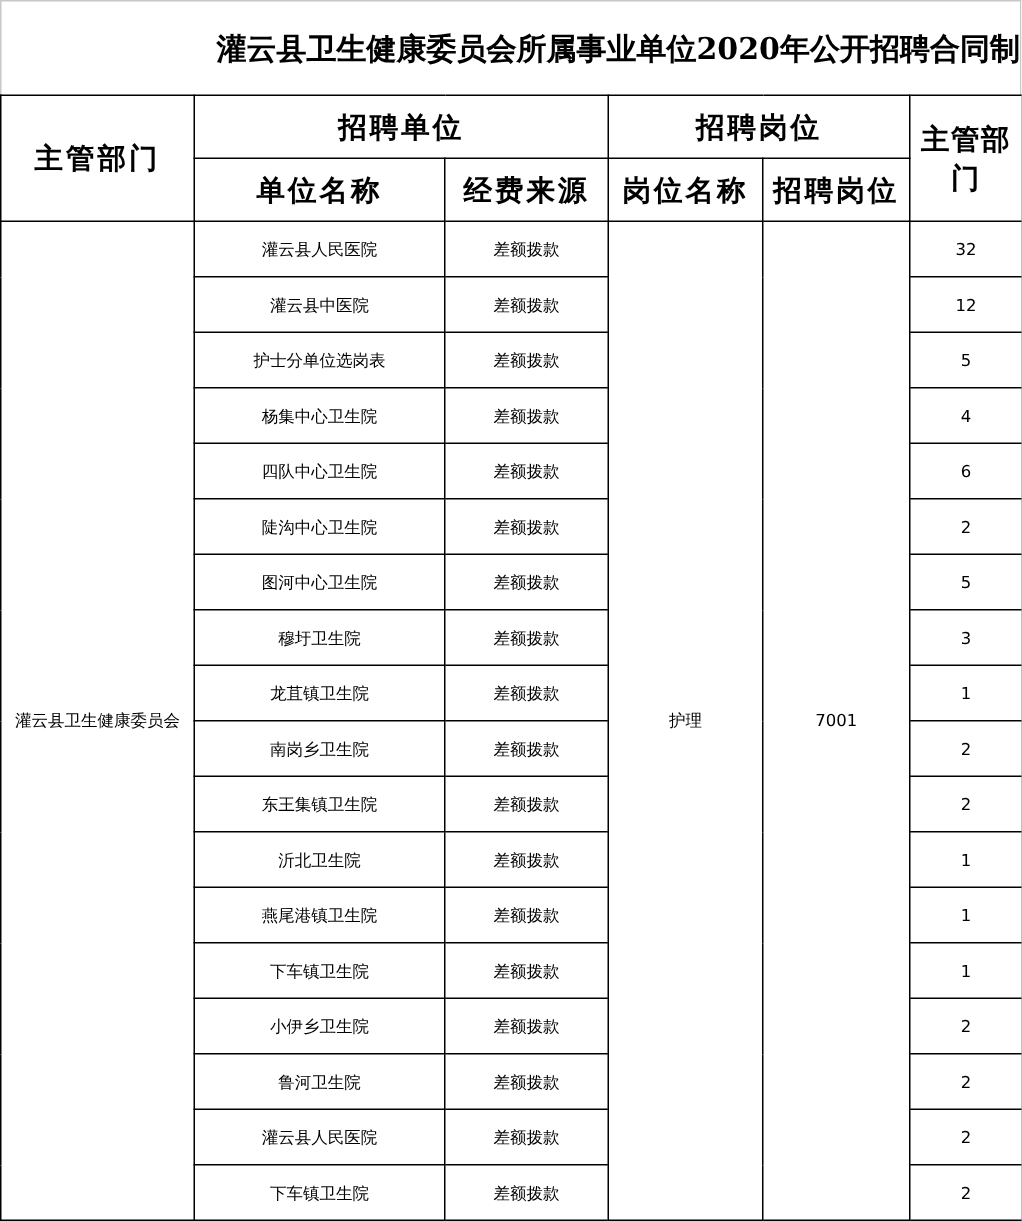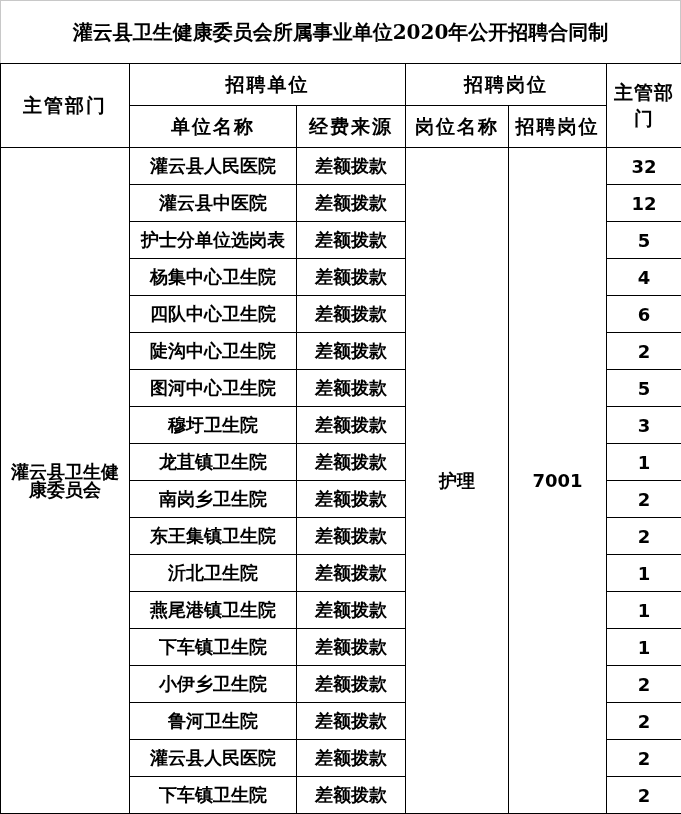--- a/index.html
+++ b/index.html
@@ -1,36 +1,36 @@
 <!DOCTYPE html>
 <html><head>
 <meta charset="utf-8">
 <style>
   * { box-sizing: border-box; margin: 0; padding: 0; }
   html, body { width: 681px; height: 814px; background: #ffffff; overflow: hidden; }
   body { font-family: "DejaVu Serif", "Liberation Serif", serif; color: #000; position: relative; }
   .title-box {
     position: absolute; left: 0; top: 0; width: 681px; height: 64px;
     border-left: 1px solid #c8c8c8; border-right: 1px solid #c8c8c8; border-top: 1px solid #c8c8c8;
-    display: flex; flex-direction: column; align-items: center; justify-content: center;
+    display: flex; flex-direction: column; align-items: flex-end; justify-content: center;
   }
   .title-line {
     font-family: "DejaVu Serif", "Liberation Serif", serif;
     font-weight: bold; font-size: 20px; line-height: 27px; letter-spacing: 0px; white-space: nowrap;
   }
   table.grid {
     position: absolute; left: 0; top: 63px; width: 681px;
     border-collapse: collapse; table-layout: fixed;
   }
   table.grid td, table.grid th {
     border: 1px solid #000; text-align: center; vertical-align: middle;
     font-family: "DejaVu Sans", "Liberation Sans", sans-serif;
   }
   table.grid th { font-weight: bold; font-size: 19px; letter-spacing: 2px; }
-  table.grid td { font-weight: bold; font-size: 18px; }
+  table.grid td { font-weight: normal; font-size: 11px; }
   tr.h1 th { height: 42px; }
   tr.h2 th { height: 42px; }
   tr.row td { height: 37px; }
   td.num { font-family: "DejaVu Sans Mono", "Liberation Mono", monospace; font-size: 13px; }
   td.dept { font-size: 13px; line-height: 18px; padding: 0 2px; }
 </style>
 </head>
 <body>
 
 <div class="title-box">

